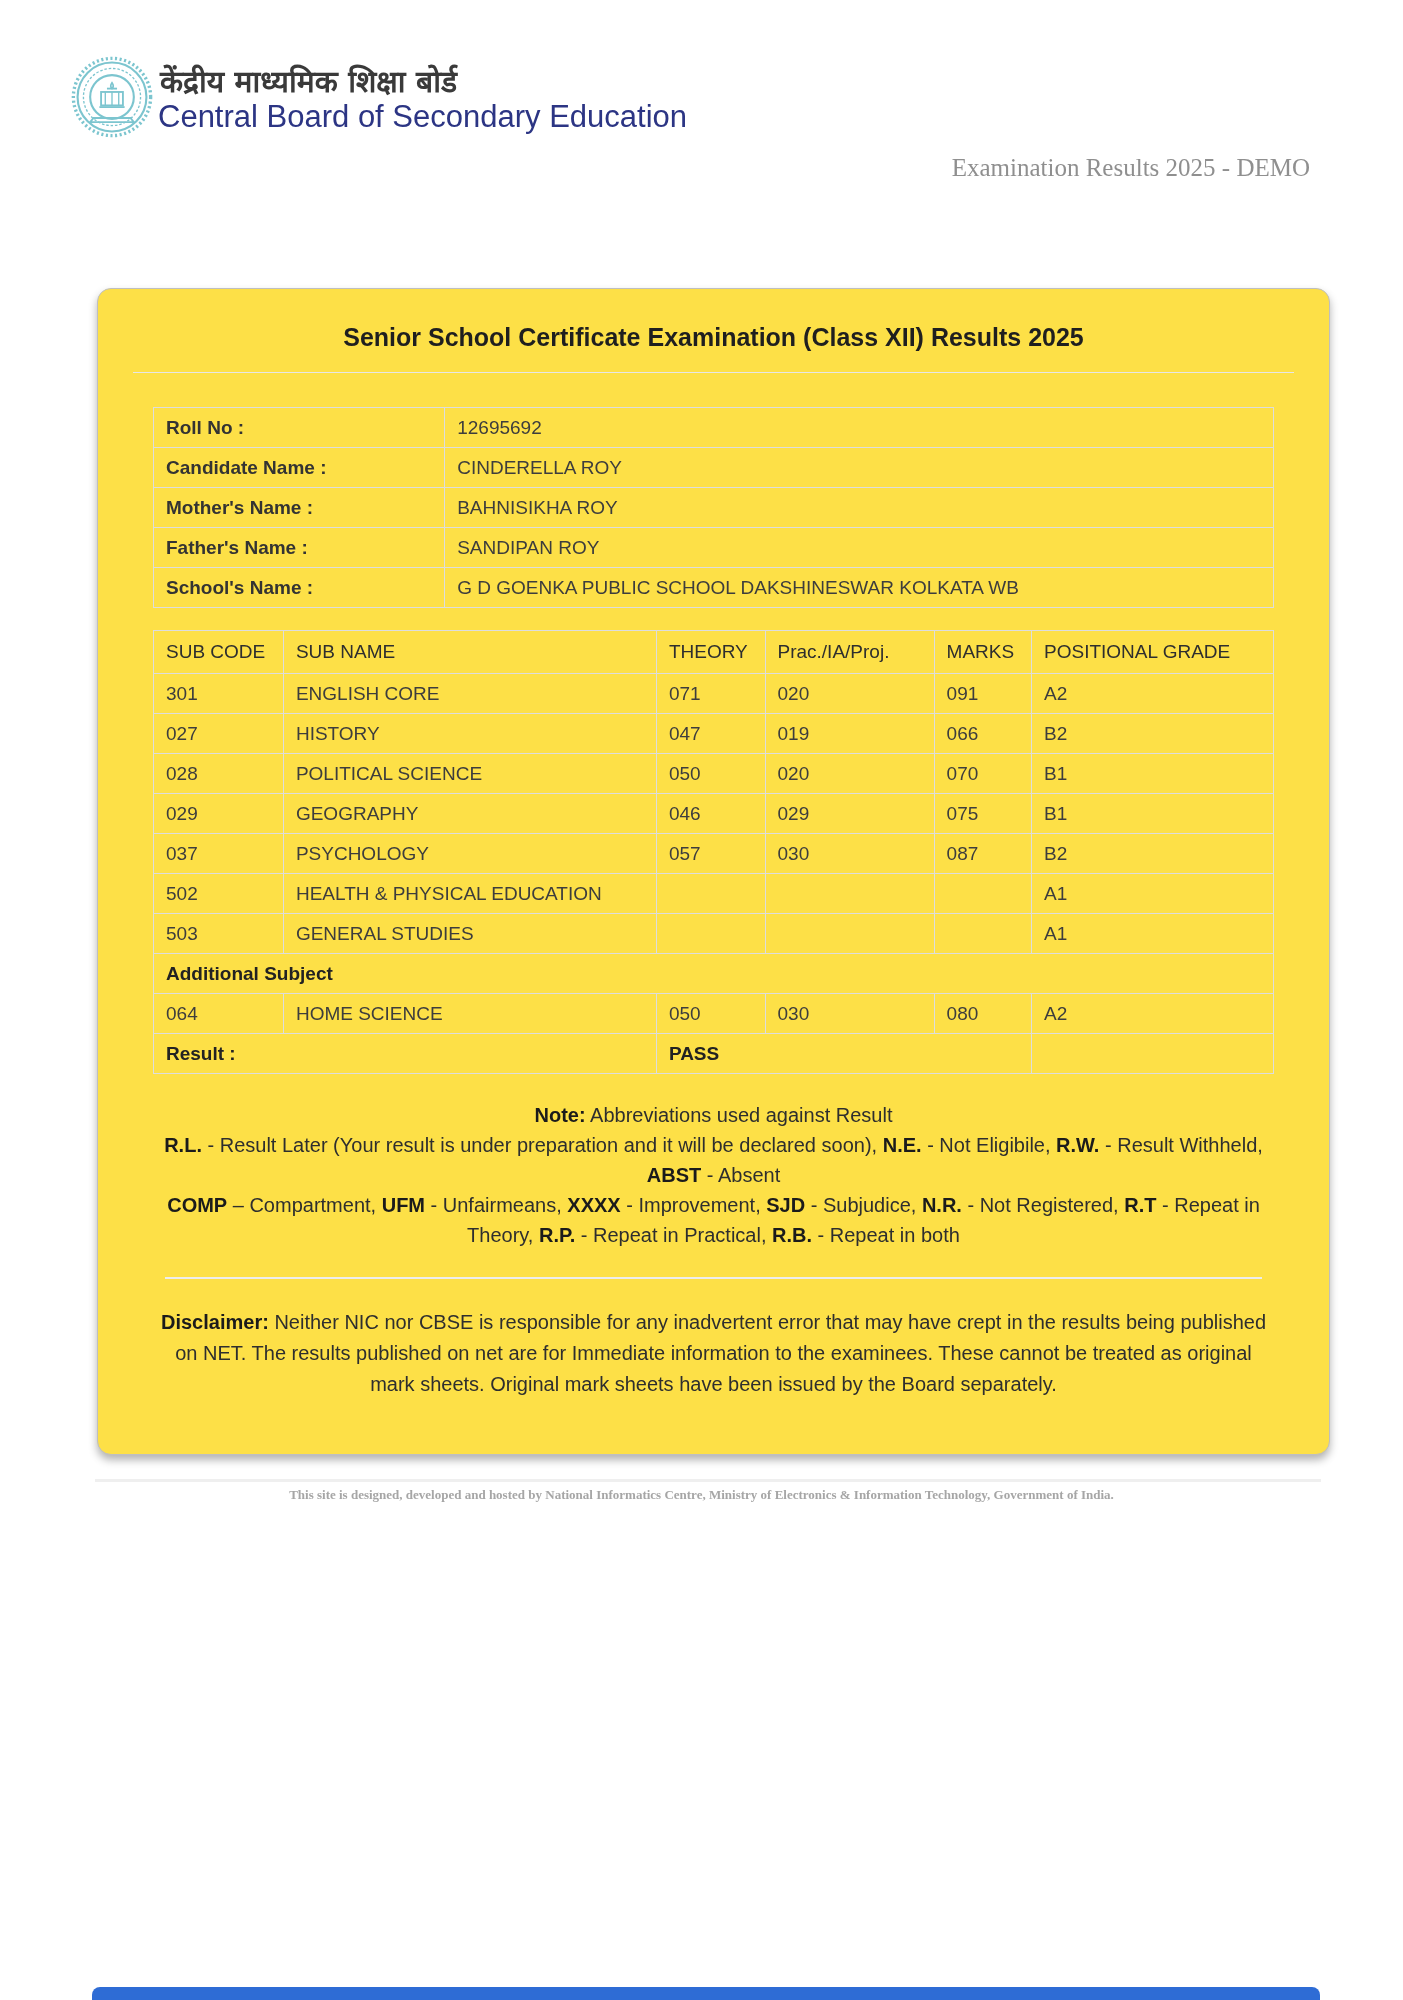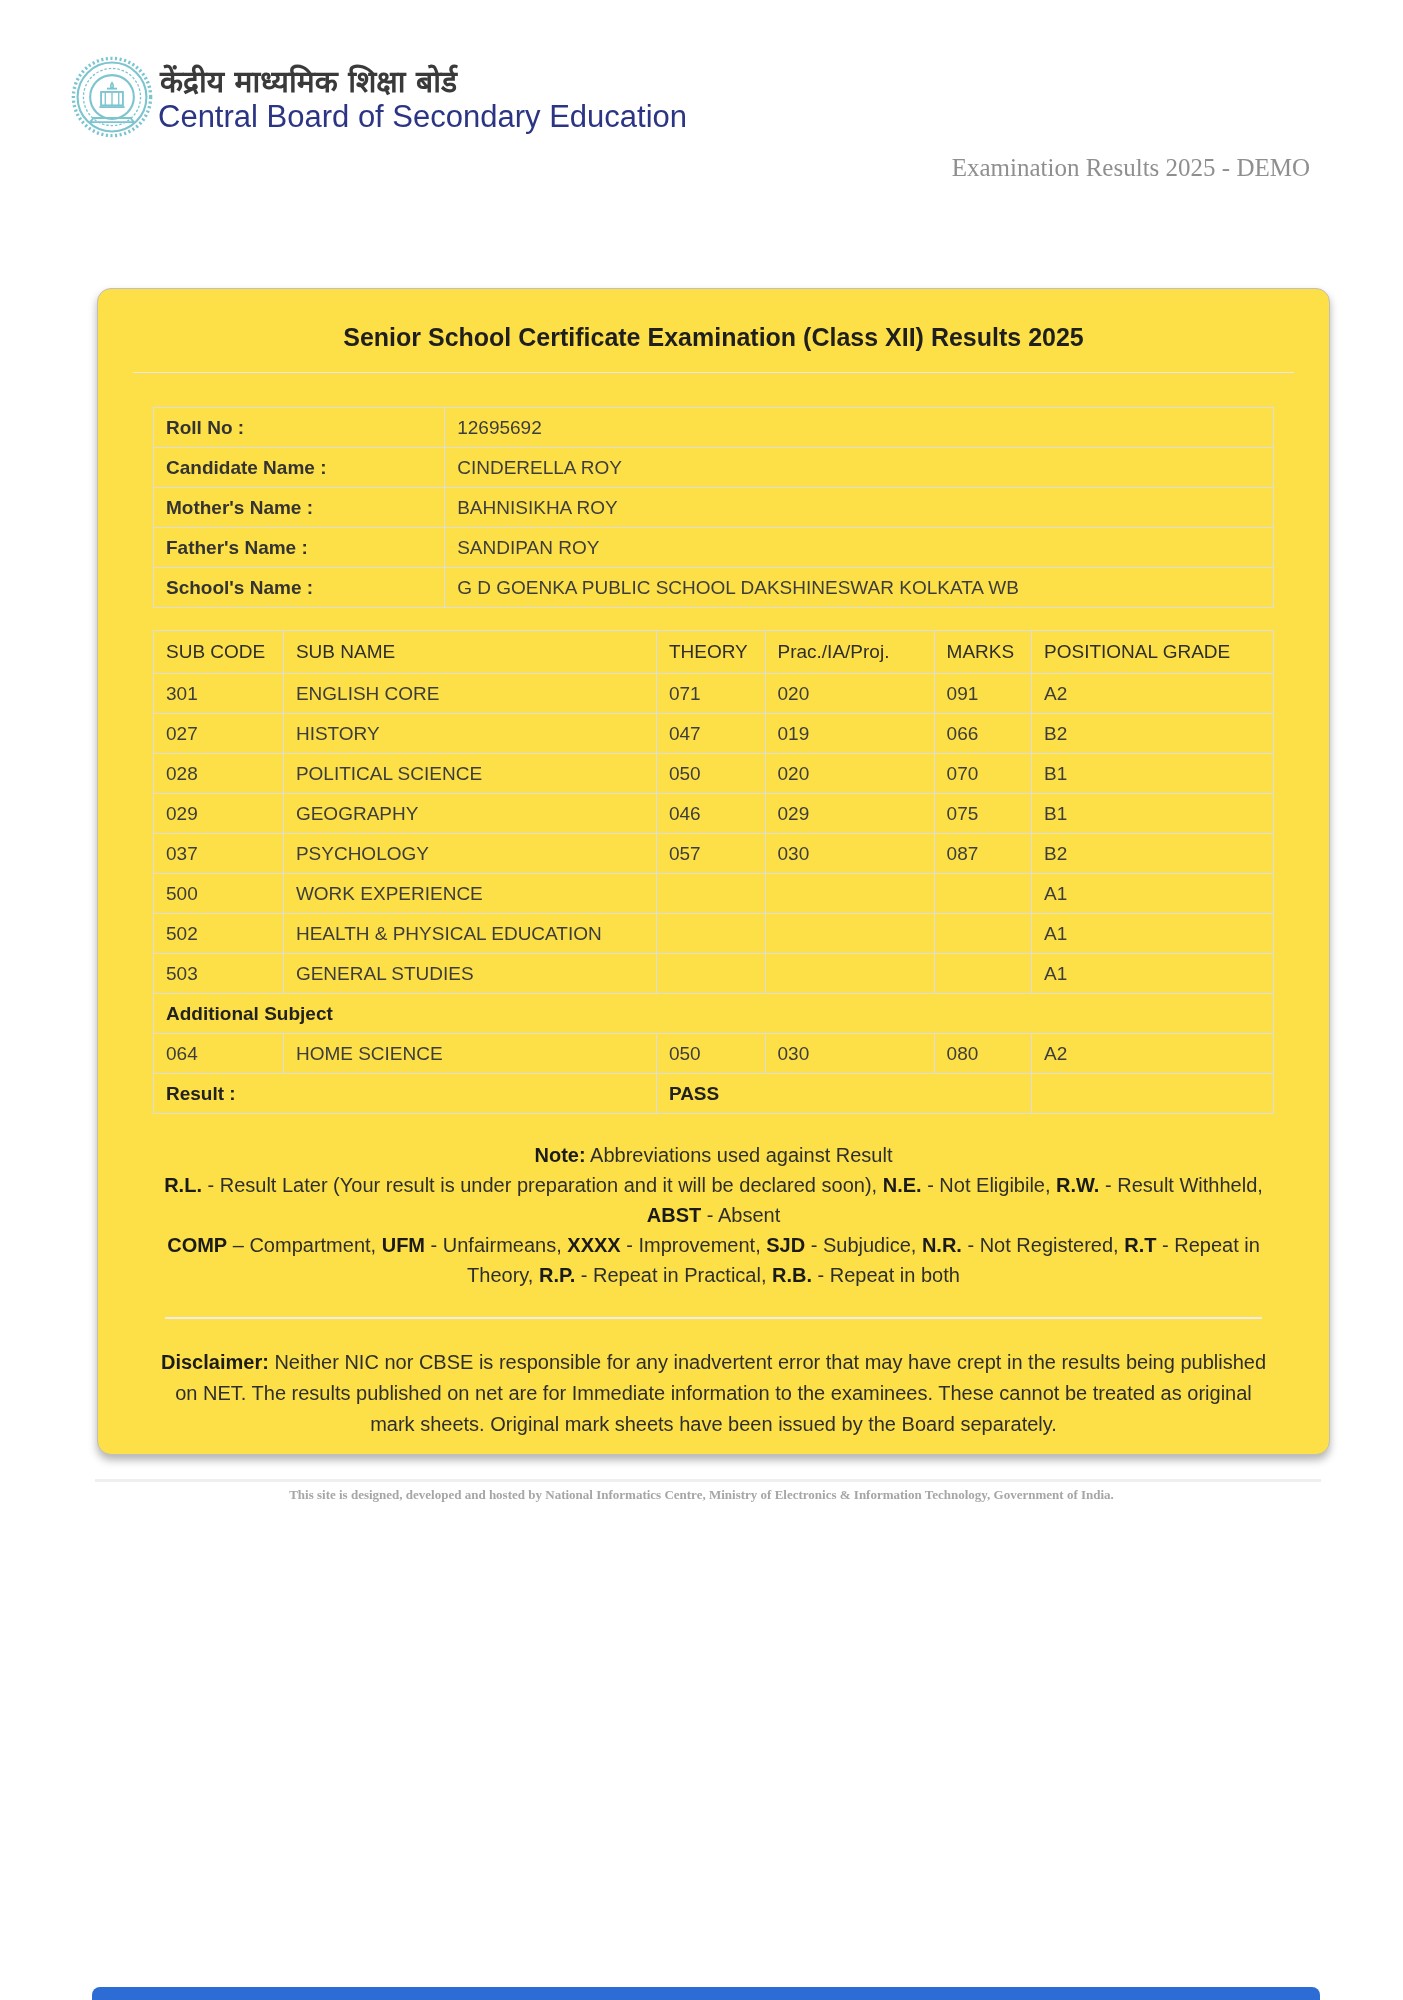--- a/index.html
+++ b/index.html
@@ -174,28 +174,20 @@
           </tr>
           <tr>
             <td>037</td>
             <td>PSYCHOLOGY</td>
             <td>057</td>
             <td>030</td>
             <td>087</td>
             <td>B2</td>
           </tr>
           <tr>
-            <td>500</td>
-            <td>WORK EXPERIENCE</td>
-            <td></td>
-            <td></td>
-            <td></td>
-            <td>A1</td>
-          </tr>
-          <tr>
             <td>502</td>
             <td>HEALTH &amp; PHYSICAL EDUCATION</td>
             <td></td>
             <td></td>
             <td></td>
             <td>A1</td>
           </tr>
           <tr>
             <td>503</td>
             <td>GENERAL STUDIES</td>

